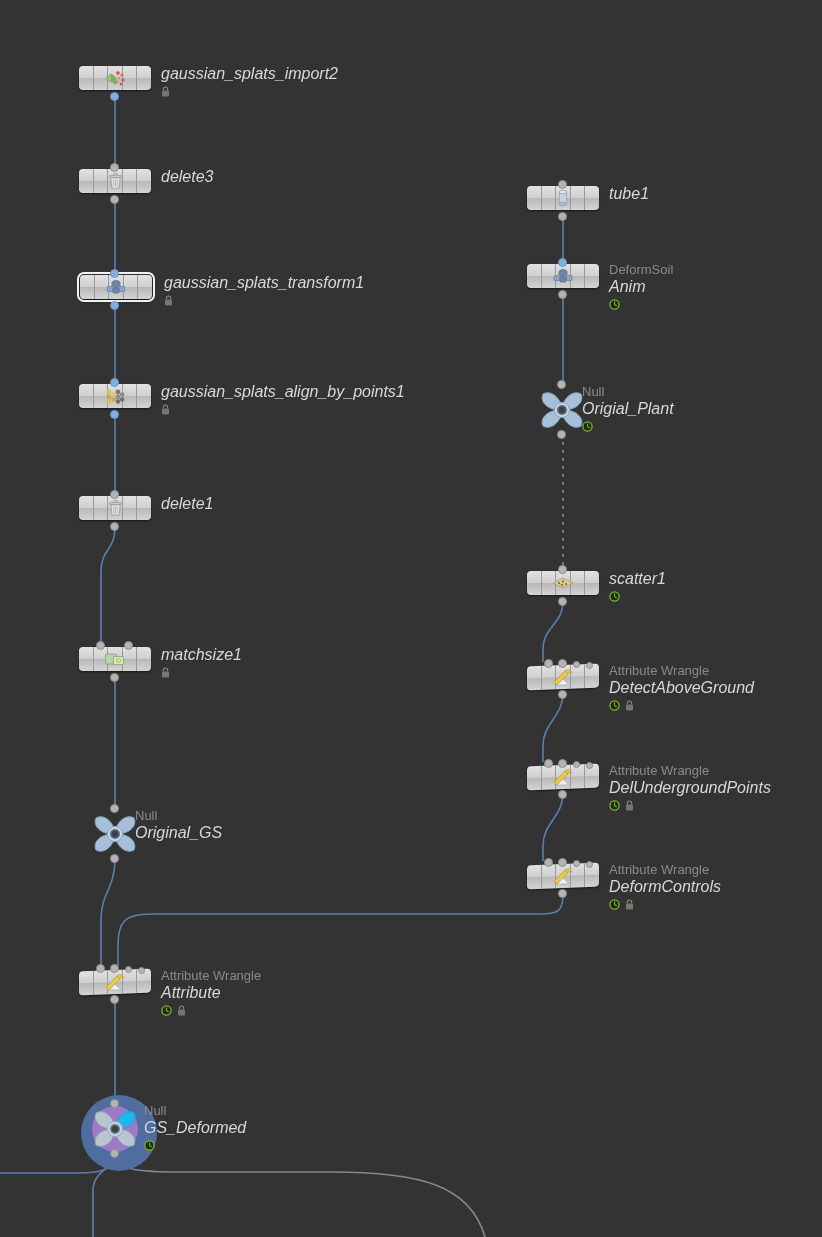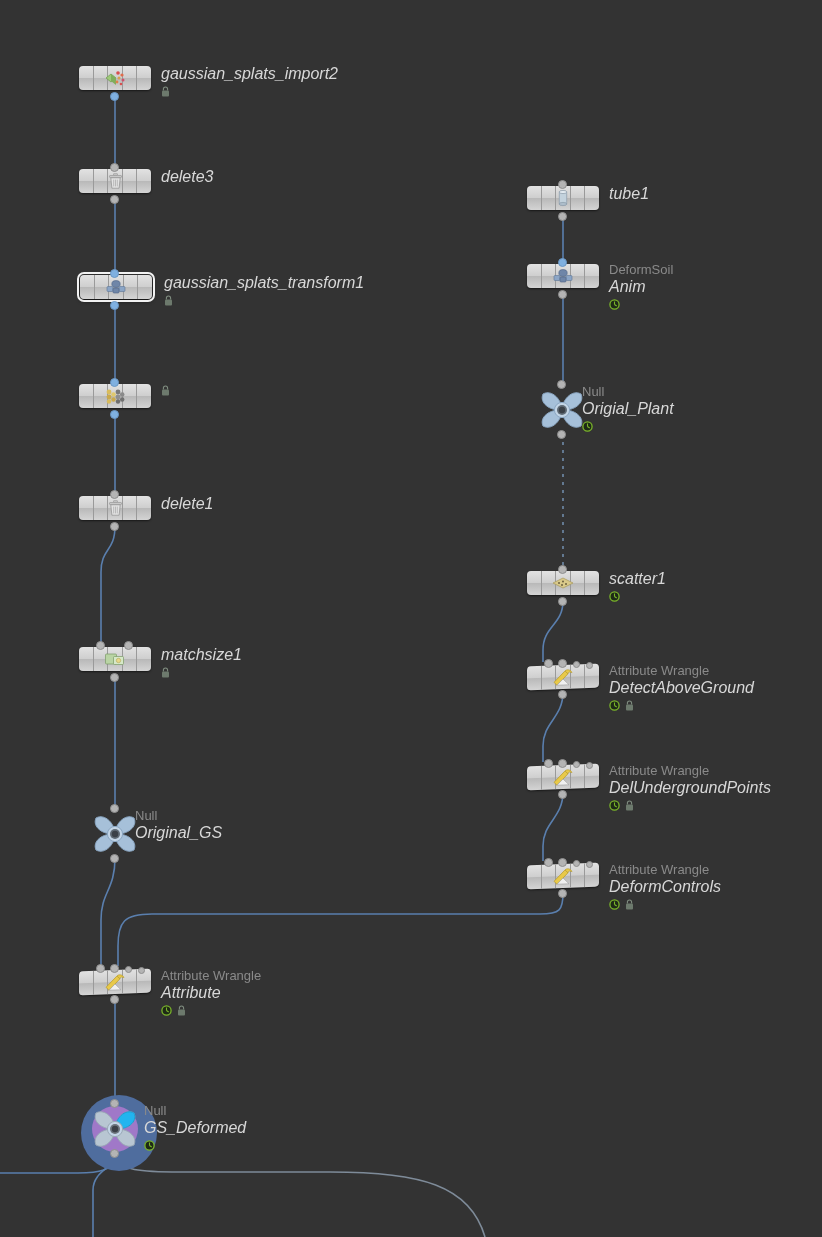--- a/index.html
+++ b/index.html
@@ -223,20 +223,21 @@
             <circle cx="14" cy="9" r="2.4" fill="#8e8e8e"></circle>
           <circle cx="14" cy="13.5" r="2.2" fill="#6e6e6e"></circle>
             <circle cx="18.2" cy="6.5" r="2.3" fill="#8a8a8a"></circle>
           <circle cx="18.2" cy="11.5" r="2.2" fill="#707070"></circle>
         </svg>
       </div>
     </div>
     <div class="conn active" style="left:31px;top:-6px;"></div>
     <div class="conn active" style="left:31px;top:26px;"></div>
     <div class="labels">
+      <div class="label-name">gaussian_splats_align_by_points1</div>
       <div class="badges">
         <svg class="badge" width="9" height="11" viewBox="0 0 9 11">
           <path d="M2.4 4.6 V3.1 a2.1 2.1 0 0 1 4.2 0 V4.6" fill="none" stroke="#7f8c7f" stroke-width="1.1"></path>
           <rect x="1" y="4.4" width="7" height="6" rx="1" fill="#6d7a6d"></rect>
         </svg>
       </div>
     </div>
   </div>
 
   <div class="node" style="left:79px;top:496px;">

